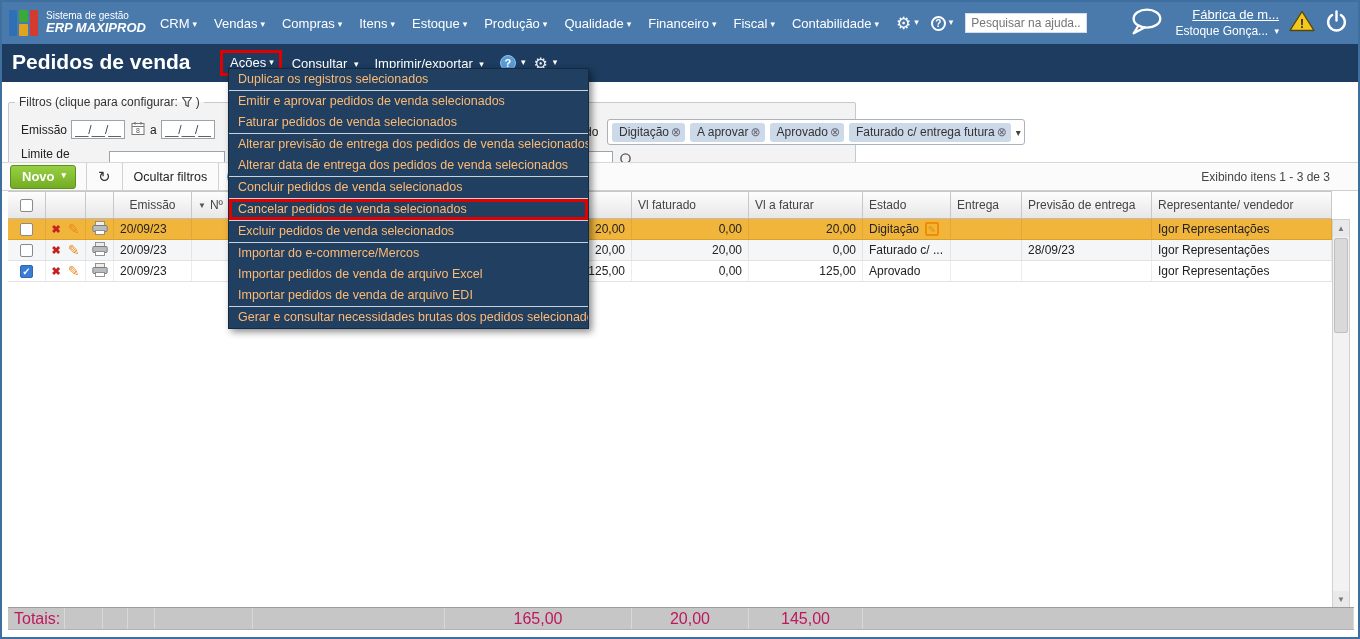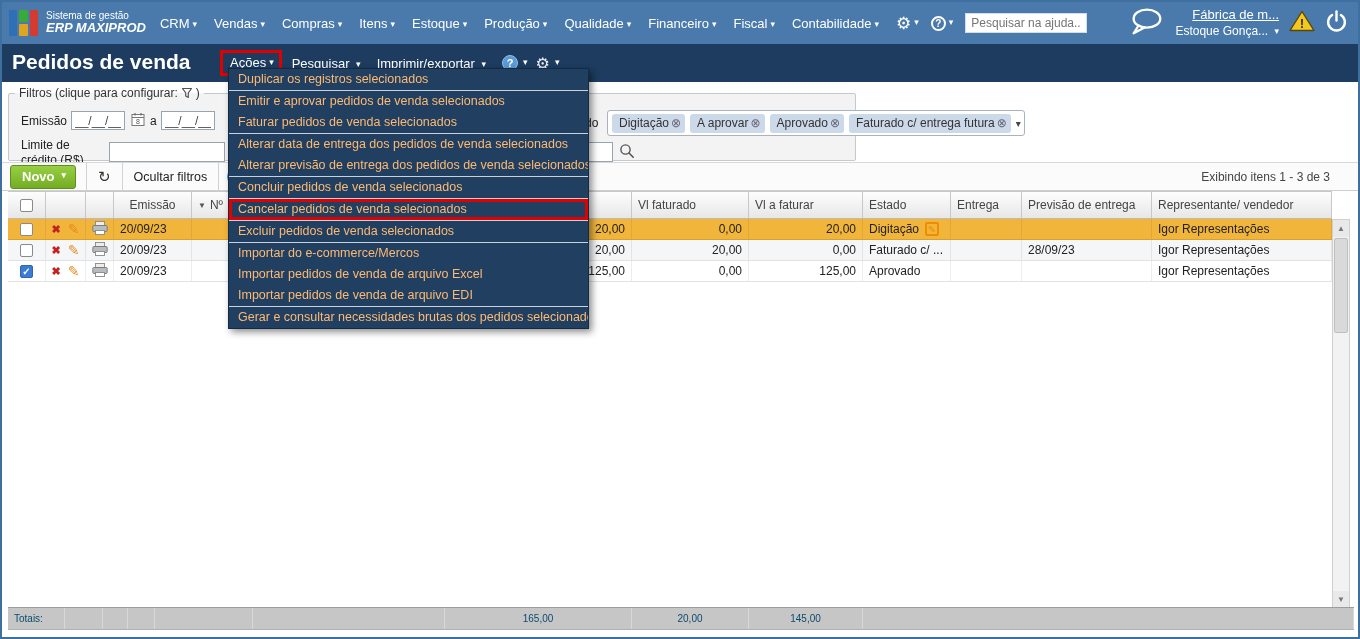--- a/index.html
+++ b/index.html
@@ -32,21 +32,21 @@
 
   
   #titlebar { position:absolute; left:0; top:42px; right:0; height:38px; background:#1d3c60; color:#fff; display:flex; align-items:center; }
   #page-title { font-size:21px; font-weight:bold; padding:0 14px 2px 10px; width:218px; }
   .title-action { font-size:13px; margin-right:16px; cursor:pointer; white-space:nowrap; }
   #acoes-box { border:3px solid #e00000; padding:2px 5px 3px 7px; margin-right:10px; display:inline-flex; align-items:center; }
   .tbar-help { width:16px; height:16px; background:#5b9bd5; border:1px solid #8fc0ea; border-radius:50%; color:#fff; font-size:11px; font-weight:bold; display:inline-flex; align-items:center; justify-content:center; margin-right:2px; }
   .tbar-gear { font-size:16px; color:#e9eef4; margin:0 2px 0 8px; }
 
   
-  #filters { position:absolute; left:6px; top:84px; width:848px; height:75px; background:#f3f3f3; border:1px solid #c3c9cf; border-radius:2px; }
+  #filters { position:absolute; left:6px; top:93px; width:848px; height:75px; background:#f3f3f3; border:1px solid #c3c9cf; border-radius:2px; }
   #filters legend { font-size:12px; color:#333; margin-left:6px; padding:0 4px; display:flex; align-items:center; gap:3px; }
   .flt-label { position:absolute; font-size:12px; color:#222; }
   .flt-input { position:absolute; border:1px solid #9aa4ad; background:#fff; font-size:12px; color:#444; padding:0 3px; font-family:"Liberation Sans",sans-serif; }
   #estado-chipbox { position:absolute; left:598px; top:10px; width:418px; height:26px; background:#fff; border:1px solid #aab3bb; border-radius:3px; display:flex; align-items:center; padding:0 4px; gap:5px; }
   .chip { background:#ccd9e8; border-radius:3px; font-size:12px; color:#333; padding:2px 4px 3px 7px; white-space:nowrap; display:inline-flex; align-items:center; gap:2px; }
   .chip .x { color:#667; font-size:12px; cursor:pointer; }
   #chipbox-caret { margin-left:auto; color:#444; font-size:10px; padding-right:2px; }
 
   
   #toolbar { position:absolute; left:0; top:160px; right:0; height:29px; background:#fbfbfb; border-top:1px solid #d8d8d8; border-bottom:1px solid #cfcfcf; display:flex; align-items:center; }
@@ -77,21 +77,21 @@
   .estado-edit { width:14px; height:14px; border:2px solid #ef8c00; border-radius:2px; color:#ef8c00; font-size:10px; display:inline-flex; align-items:center; justify-content:center; margin-left:6px; cursor:pointer; }
 
   
   #vscroll { position:absolute; left:1330px; top:217px; width:18px; height:390px; background:#f2f2f2; border:1px solid #d0d0d0; }
   .sb-btn { height:17px; display:flex; align-items:center; justify-content:center; font-size:8px; color:#777; background:#e9e9e9; cursor:pointer; }
   .sb-btn.down { position:absolute; bottom:0; left:0; right:0; }
   #sb-thumb { position:absolute; left:1px; right:1px; top:18px; height:95px; background:#d9d9d9; border:1px solid #bfbfbf; border-radius:2px; cursor:grab; }
 
   
   #grid-totals { position:absolute; left:6px; top:605px; width:1346px; height:23px; background:#c6c6c6; border-top:1px solid #9c9c9c; border-bottom:1px solid #b0b0b0; display:flex; }
-  .tcell { border-right:1px solid #d8d8d8; font-size:10px; color:#0c4a6e; display:flex; align-items:center; padding:0 6px; white-space:nowrap; }
+  .tcell { border-right:1px solid #d8d8d8; font-size:16px; color:#be185d; display:flex; align-items:center; padding:0 6px; white-space:nowrap; }
   .tcell.num { justify-content:center; }
 
   
   #actions-menu { position:absolute; left:226px; top:66px; width:361px; background:#213f60; border:1px solid #142a42; box-shadow:3px 3px 7px rgba(0,0,0,0.45); z-index:60; }
   .menu-group { border-top:1px solid #c9d2da; }
   .menu-group:first-child { border-top:none; }
   .menu-item { color:#fdba74; font-size:12.5px; padding:3px 9px 4px 9px; white-space:nowrap; overflow:hidden; cursor:pointer; }
   .menu-item.red-box { border:3px solid #e00000; padding:0 2px 1px 6px; }
 </style>
 </head>
@@ -162,21 +162,21 @@
     </div>
   </div>
 
   <div id="titlebar">
     <div id="page-title">Pedidos de venda</div>
     <span id="acoes-box">
       <span class="title-action" style="margin:0;">Ações</span>
       <span class="caret">▾</span>
     </span>
     <span class="title-action">
-      <span>Pesquisar</span>
+      <span>Consultar</span>
       <span class="caret">▾</span>
     </span>
     <span class="title-action">
       <span>Imprimir/exportar</span>
       <span class="caret">▾</span>
     </span>
     <span class="tbar-help">?</span>
     <span class="caret">▾</span>
     <span class="tbar-gear">⚙</span>
     <span class="caret">▾</span>
@@ -441,22 +441,22 @@
 
   <div id="actions-menu">
       <div class="menu-group">
         <div class="menu-item">Duplicar os registros selecionados</div>
       </div>
       <div class="menu-group">
         <div class="menu-item">Emitir e aprovar pedidos de venda selecionados</div>
         <div class="menu-item">Faturar pedidos de venda selecionados</div>
       </div>
       <div class="menu-group">
+        <div class="menu-item">Alterar previsão de entrega dos pedidos de venda selecionados</div>
         <div class="menu-item">Alterar data de entrega dos pedidos de venda selecionados</div>
-        <div class="menu-item">Alterar previsão de entrega dos pedidos de venda selecionados</div>
       </div>
       <div class="menu-group">
         <div class="menu-item">Concluir pedidos de venda selecionados</div>
       </div>
       <div class="menu-group">
         <div class="menu-item red-box">Cancelar pedidos de venda selecionados</div>
       </div>
       <div class="menu-group">
         <div class="menu-item">Excluir pedidos de venda selecionados</div>
       </div>

